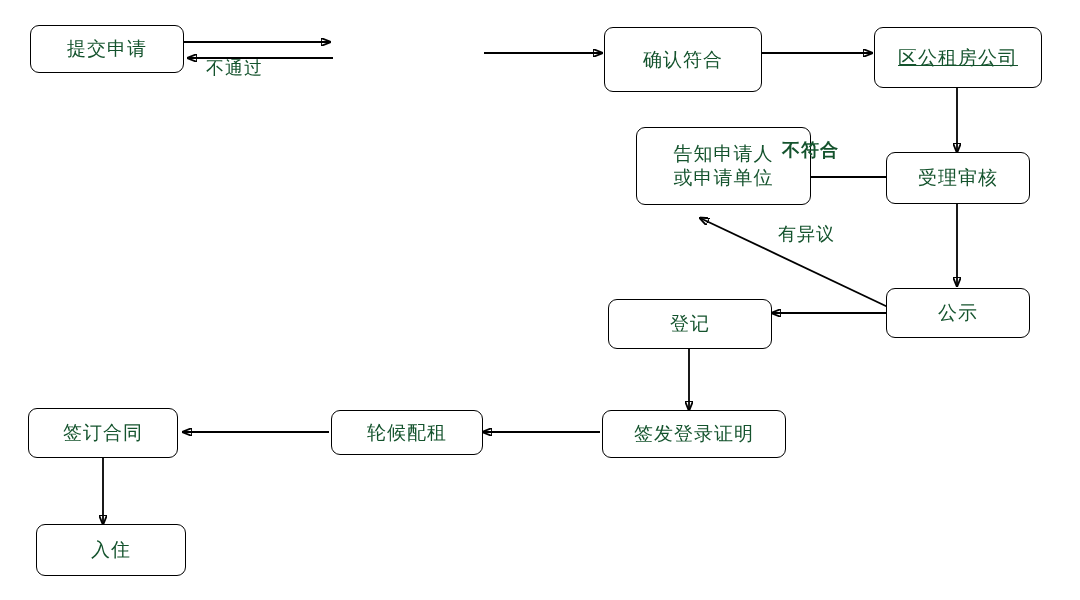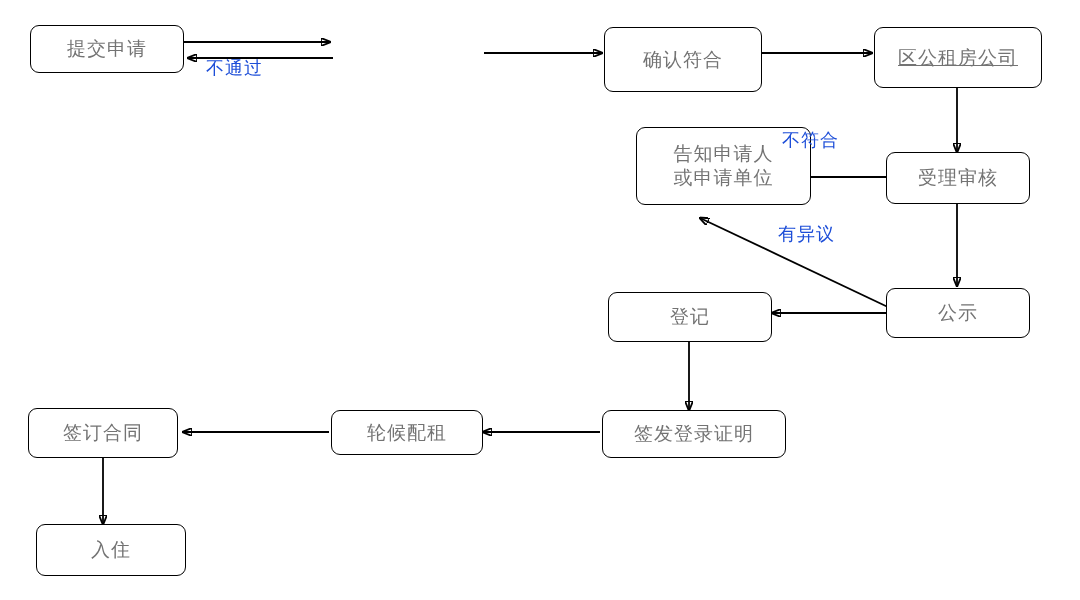--- a/index.html
+++ b/index.html
@@ -22,29 +22,29 @@
     box-sizing: border-box;
     border: 1.6px solid #000000;
     border-radius: 9px;
     background: #ffffff;
     display: flex;
     align-items: center;
     justify-content: center;
     text-align: center;
     font-size: 19px;
     line-height: 1.25;
-    color: #737373;
+    color: #14532d;
     letter-spacing: 1px;
     z-index: 2;
     white-space: pre-line;
   }
   .edge-label {
     position: absolute;
     font-size: 18px;
-    color: #1d4ed8;
+    color: #14532d;
     letter-spacing: 1px;
     white-space: nowrap;
     z-index: 3;
     background: transparent;
   }
   svg.edges {
     position: absolute;
     left: 0;
     top: 0;
     width: 1080px;
@@ -103,29 +103,29 @@
 
   <div class="node" style="left:874px; top:27px;  width:168px; height:61px;text-decoration:underline;">区公租房公司</div>
 
   <div class="node" style="left:636px; top:127px; width:175px; height:78px;">告知申请人
 或申请单位</div>
 
   <div class="node" style="left:886px; top:288px; width:144px; height:50px;">公示</div>
 
   <div class="node" style="left:886px; top:152px; width:144px; height:52px;">受理审核</div>
 
-  <div class="node" style="left:608px; top:292px; width:164px; height:50px;">登记</div>
+  <div class="node" style="left:608px; top:299px; width:164px; height:50px;">登记</div>
 
   <div class="node" style="left:602px; top:410px; width:184px; height:48px;">签发登录证明</div>
 
   <div class="node" style="left:331px; top:410px; width:152px; height:45px;">轮候配租</div>
 
   <div class="node" style="left:28px;  top:408px; width:150px; height:50px;">签订合同</div>
 
   <div class="node" style="left:28px;  top:524px; width:150px; height:52px;margin-left:8px;">入住</div>
 
   <div class="edge-label" style="left:206px; top:56px;">不通过</div>
 
-  <div class="edge-label" style="left:782px; top:128px;">不符合</div>
+  <div class="edge-label" style="left:782px; top:138px;font-weight:bold;">不符合</div>
 
   <div class="edge-label" style="left:778px; top:222px;text-align:right;">有异议</div>
 
 </div>
 
 </body></html>

